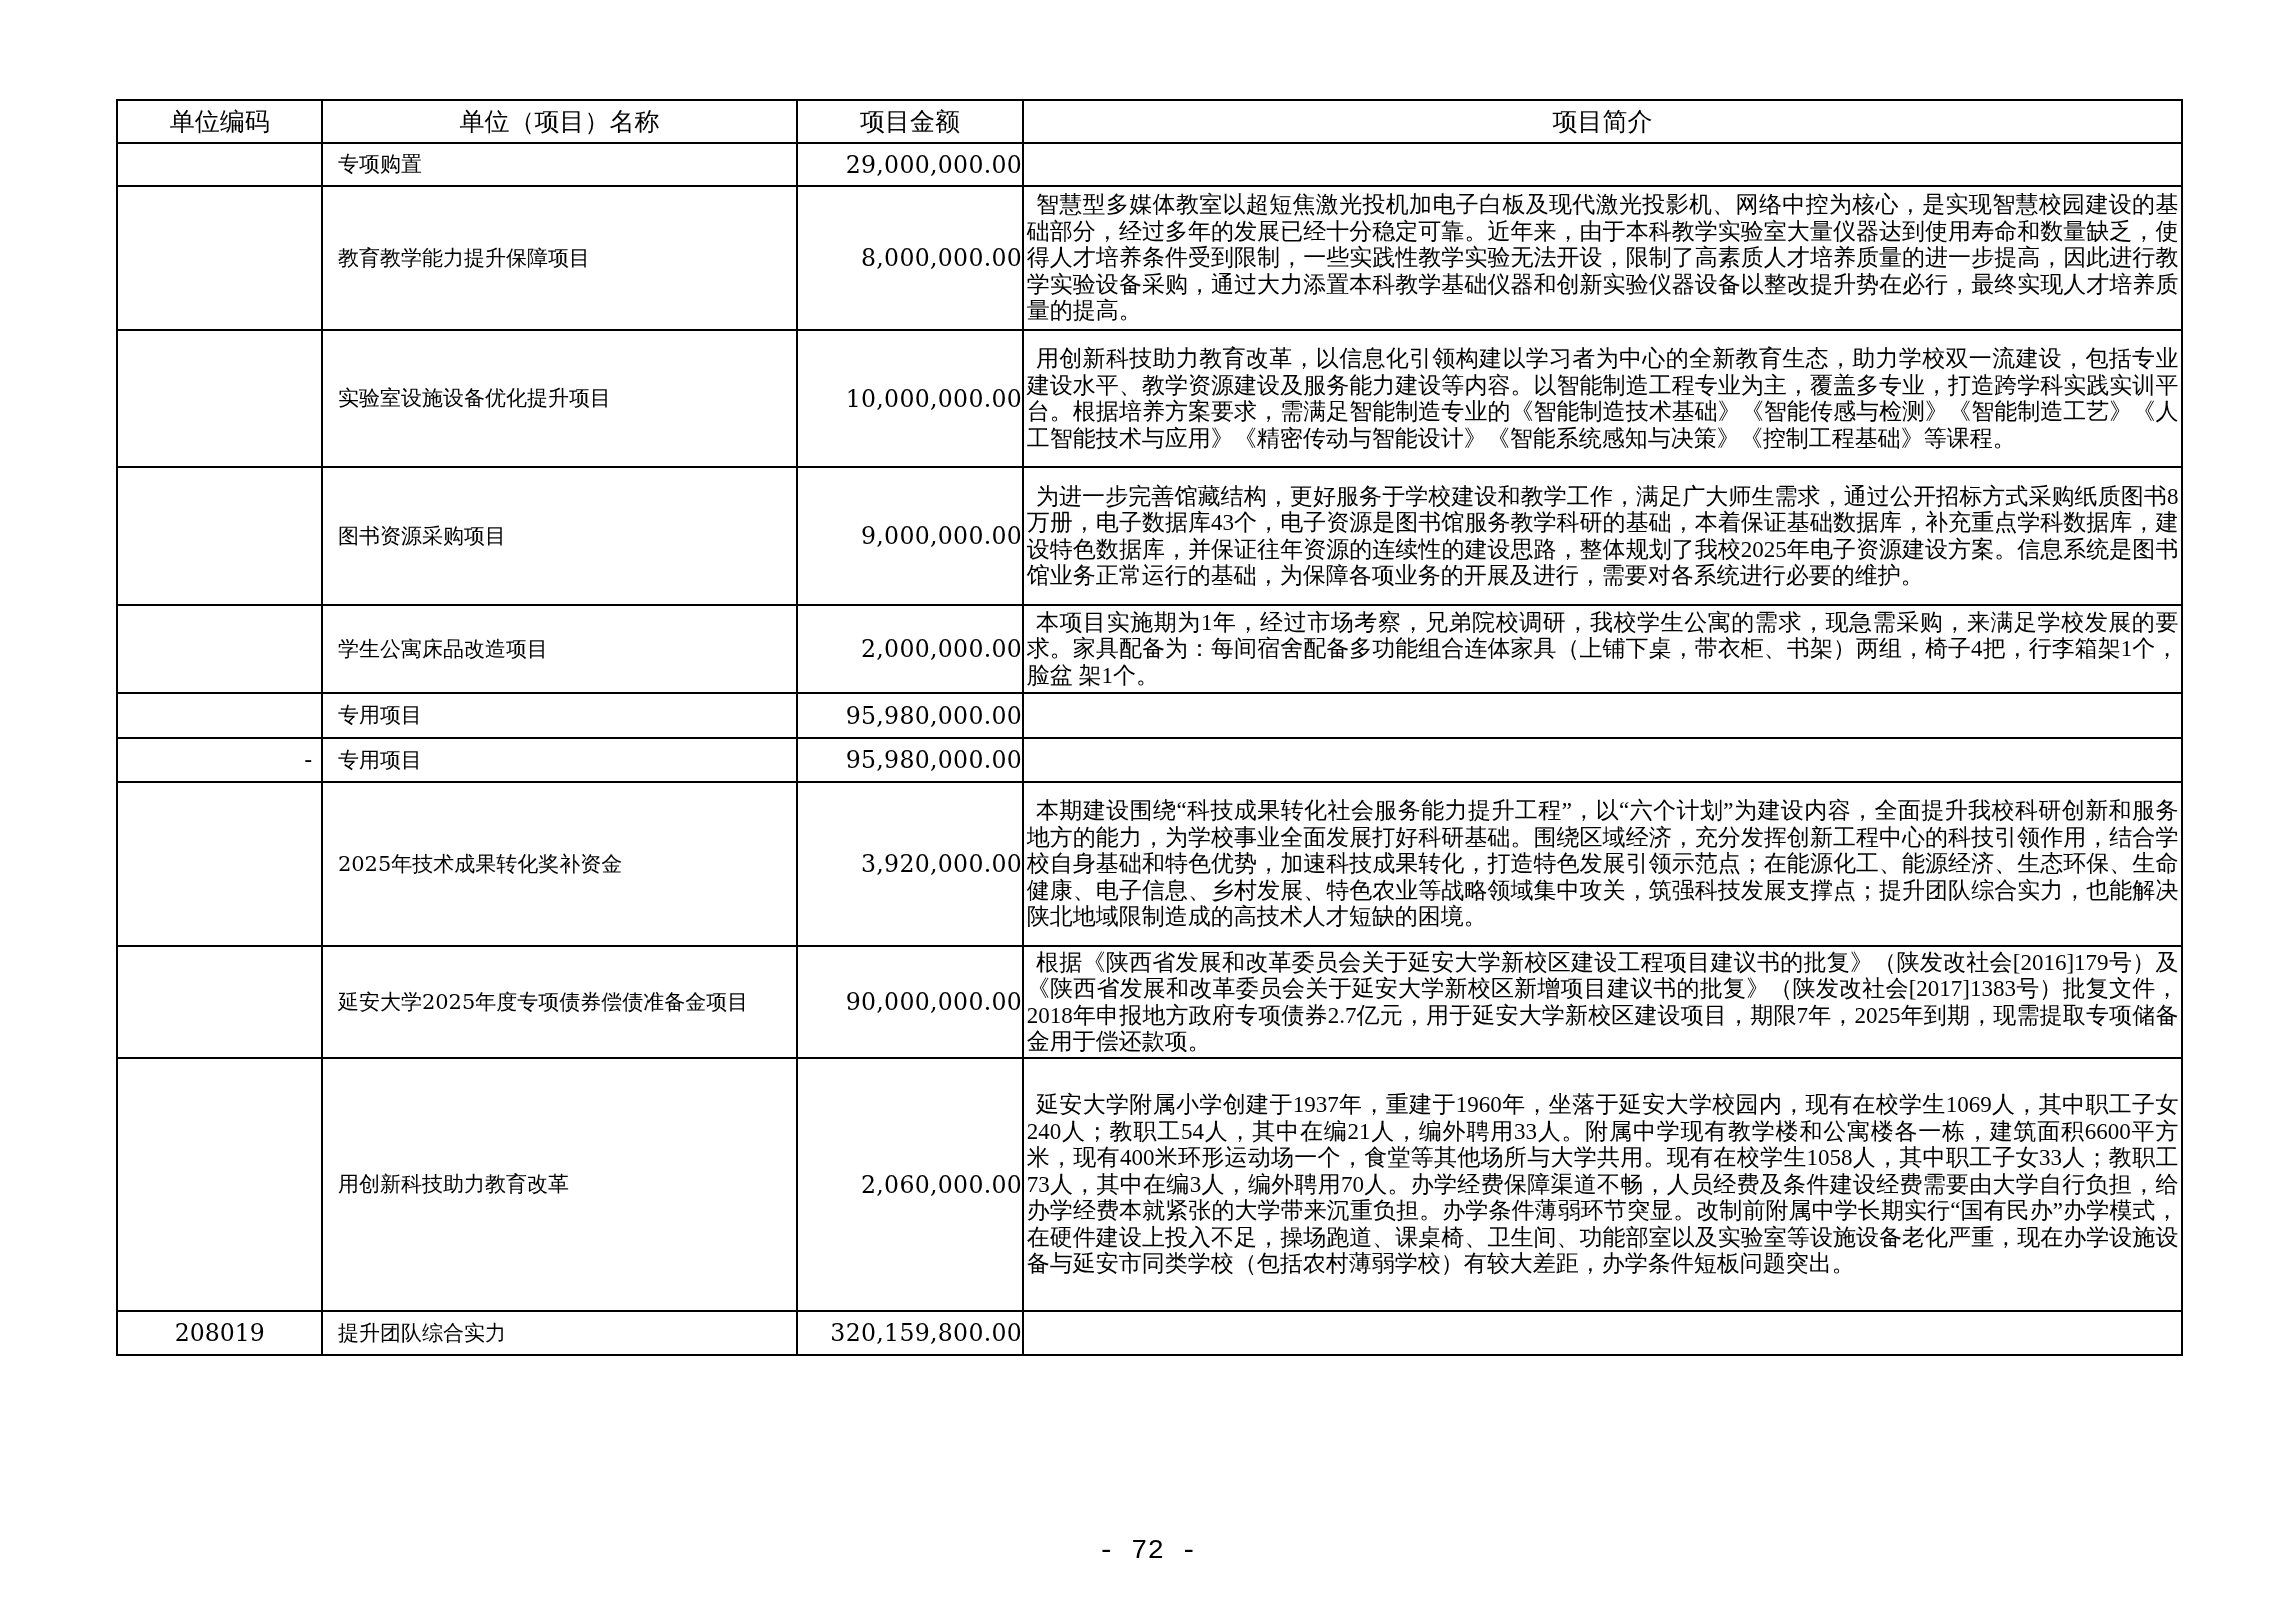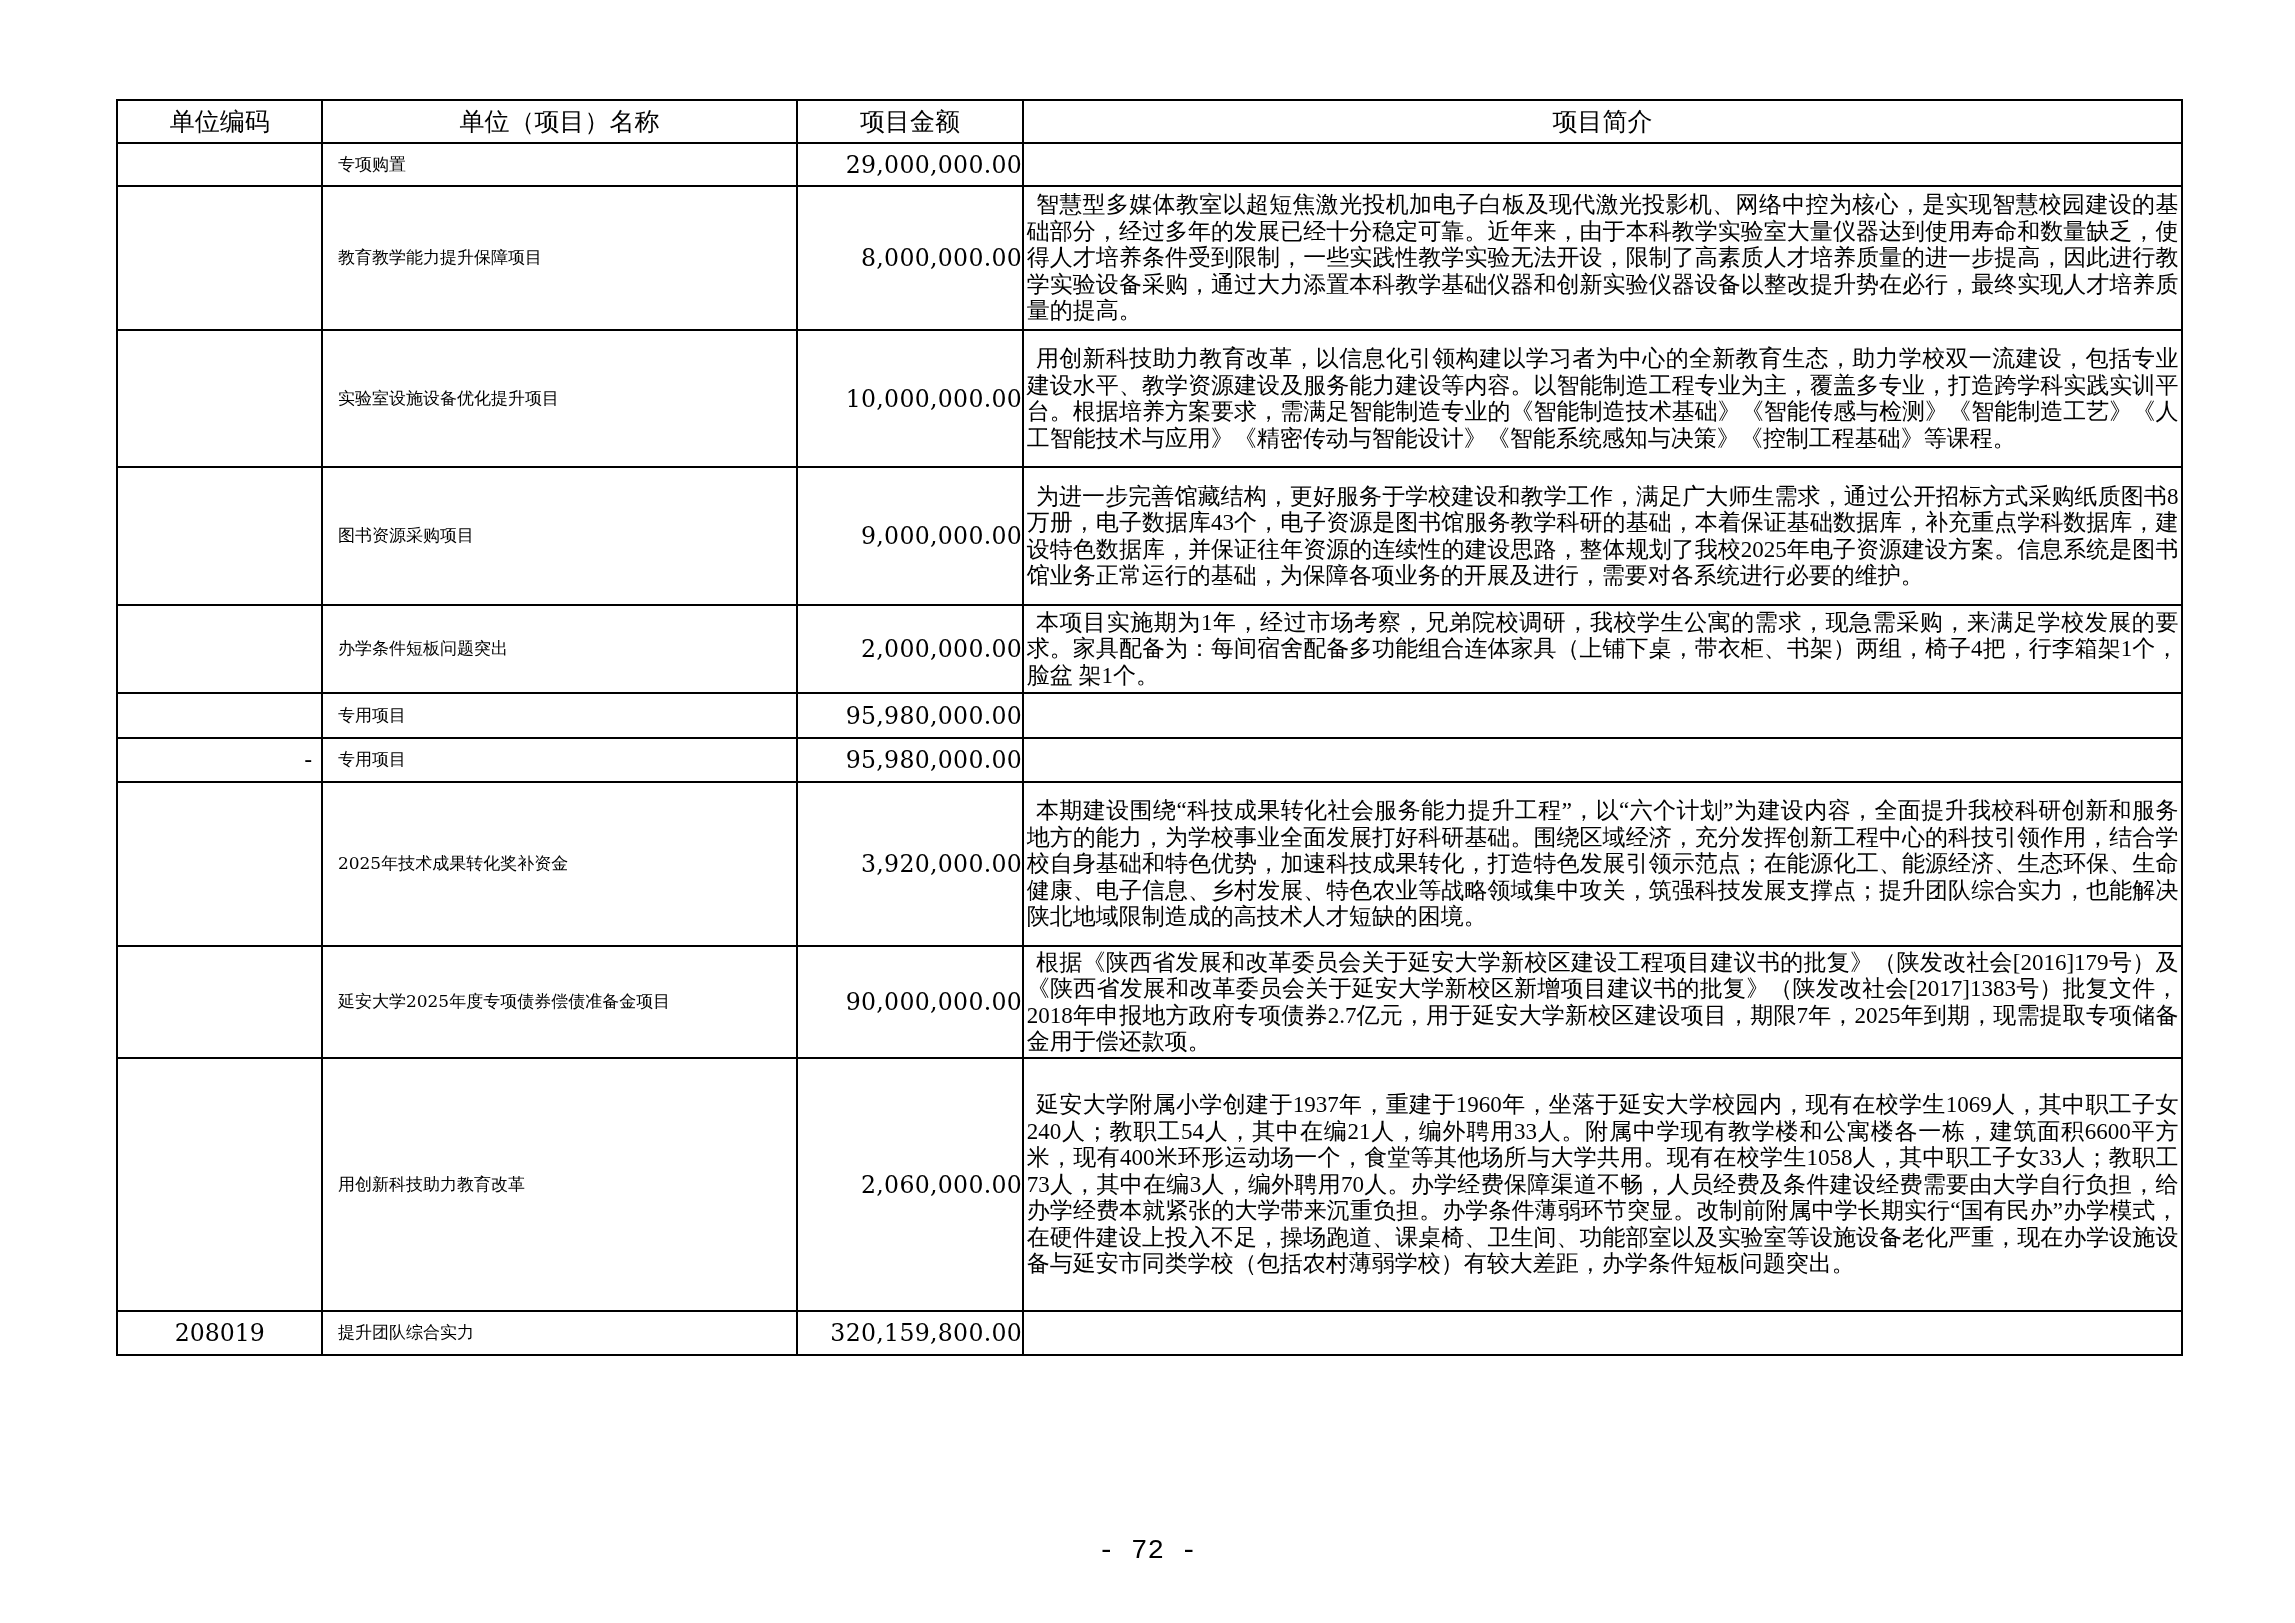--- a/index.html
+++ b/index.html
@@ -9,21 +9,21 @@
            border-collapse: collapse; table-layout: fixed; }
   .table td, .table th { border: 2px solid #000; padding: 0; vertical-align: middle; }
   .table th { font-weight: normal; font-size: 25px; height: 41px; text-align: center;
               font-family: "DejaVu Sans", "Liberation Sans", sans-serif; }
   .c1 { width: 205px; }
   .c2 { width: 473px; }
   .c3 { width: 226px; }
   .c4 { width: 1156px; }
   .code { text-align: center; font-size: 23.6px; }
   .code.right { text-align: right; padding-right: 9.2px !important; }
-  .name { font-size: 17px; padding-left: 14.4px !important; line-height: 1.75; }
+  .name { font-size: 21px; padding-left: 14.4px !important; line-height: 1.75; }
   .name.wrap { padding-left: 2.6px !important; text-indent: 11.8px; margin-left: 25px; }
   .amount { text-align: right; font-size: 23.6px; white-space: nowrap; letter-spacing: 0.3px; }
   .desc { font-size: 23px; line-height: 26.5px; padding: 1.3px 2.6px 0 2.6px !important; text-align: justify;
           text-indent: 9.2px; font-family: Liberation Serif, serif; }
   .page-number { position: absolute; left: 0; width: 2295px; top: 1535px; text-align: center;
                  font-family: Liberation Mono, monospace; font-size: 27.5px; }
 </style>
 </head>
 <body>
 
@@ -62,21 +62,21 @@
       <td class="desc">用创新科技助力教育改革，以信息化引领构建以学习者为中心的全新教育生态，助力学校双一流建设，包括专业建设水平、教学资源建设及服务能力建设等内容。以智能制造工程专业为主，覆盖多专业，打造跨学科实践实训平 台。根据培养方案要求，需满足智能制造专业的《智能制造技术基础》《智能传感与检测》《智能制造工艺》《人工智能技术与应用》《精密传动与智能设计》《智能系统感知与决策》《控制工程基础》等课程。</td>
     </tr>
     <tr style="height:138px">
       <td class="code"></td>
       <td class="name">图书资源采购项目</td>
       <td class="amount">9,000,000.00</td>
       <td class="desc">为进一步完善馆藏结构，更好服务于学校建设和教学工作，满足广大师生需求，通过公开招标方式采购纸质图书8万册，电子数据库43个，电子资源是图书馆服务教学科研的基础，本着保证基础数据库，补充重点学科数据库，建设特色数据库，并保证往年资源的连续性的建设思路，整体规划了我校2025年电子资源建设方案。信息系统是图书馆业务正常运行的基础，为保障各项业务的开展及进行，需要对各系统进行必要的维护。</td>
     </tr>
     <tr style="height:88px">
       <td class="code"></td>
-      <td class="name">办学条件短板问题突出</td>
+      <td class="name">学生公寓床品改造项目</td>
       <td class="amount">2,000,000.00</td>
       <td class="desc">本项目实施期为1年，经过市场考察，兄弟院校调研，我校学生公寓的需求，现急需采购，来满足学校发展的要求。家具配备为：每间宿舍配备多功能组合连体家具（上铺下桌，带衣柜、书架）两组，椅子4把，行李箱架1个，脸盆 架1个。</td>
     </tr>
     <tr style="height:45px">
       <td class="code"></td>
       <td class="name">专用项目</td>
       <td class="amount">95,980,000.00</td>
       <td class="desc"></td>
     </tr>
     <tr style="height:44px">

